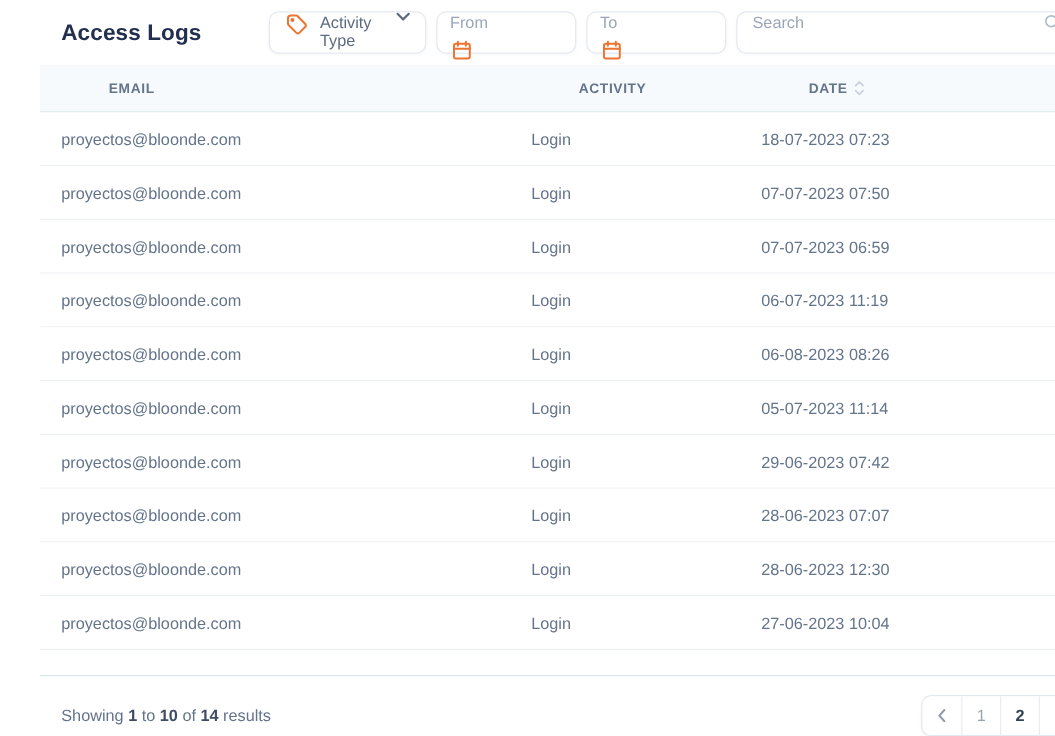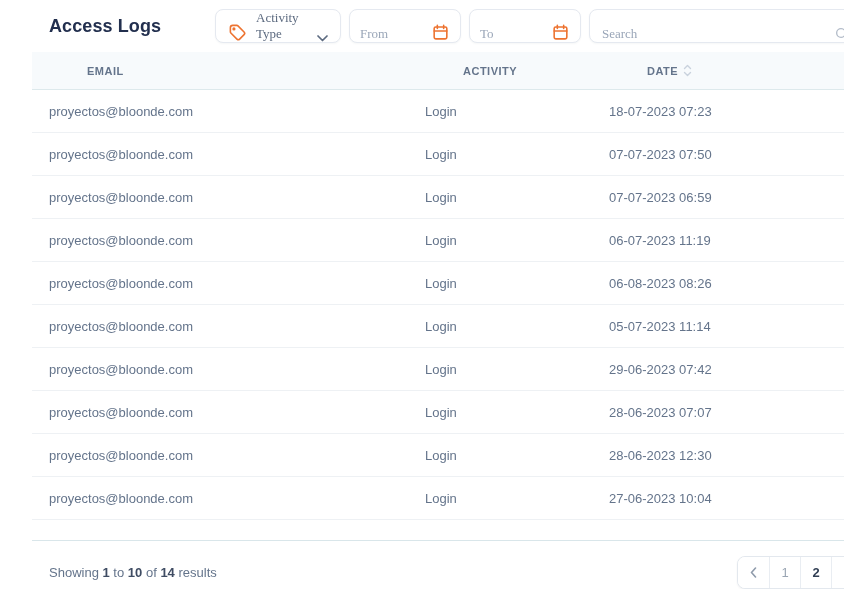--- a/index.html
+++ b/index.html
@@ -16,27 +16,27 @@
     height:52px; display:flex; align-items:center;
     padding:0 13px 0 17px;
   }
   .page-title {
     font-size:18px; font-weight:700; color:#222f4e;
     margin-right:auto; letter-spacing:.1px;
   }
   .filters { display:flex; align-items:center; gap:8px; }
   .ctrl {
     height:34px; background:#fff; border:1px solid #e5e9f0;
-    border-radius:8px; display:flex; align-items:flex-end;
+    border-radius:8px; display:flex; align-items:flex-start;
     box-shadow:0 1px 2px rgba(30,41,59,.04);
-    font-size:13px; color:#5d6b80;font-family:Liberation Serif, serif;
+    font-size:13px; color:#5d6b80;
   }
   .btn-activity { width:126px; padding:0 12px; gap:9px; cursor:pointer; }
   .btn-activity .label { flex:1; color:#5d6b80; }
-  .date-field { width:112px; padding:0 10px; gap:6px; }
+  .date-field { width:112px; padding:0 10px; gap:6px;flex-direction:column; }
   .date-field input {
     border:none; outline:none; width:100%; min-width:0;
     font-family:inherit; font-size:13px; color:#5d6b80; background:transparent;
   }
   .date-field input::placeholder, .search-field input::placeholder { color:#9aa6b8; }
   .search-field { width:274px; padding:0 12px; gap:26px; }
   .search-field input {
     border:none; outline:none; flex:1; min-width:0;
     font-family:inherit; font-size:13px; color:#5d6b80; background:transparent;
   }

